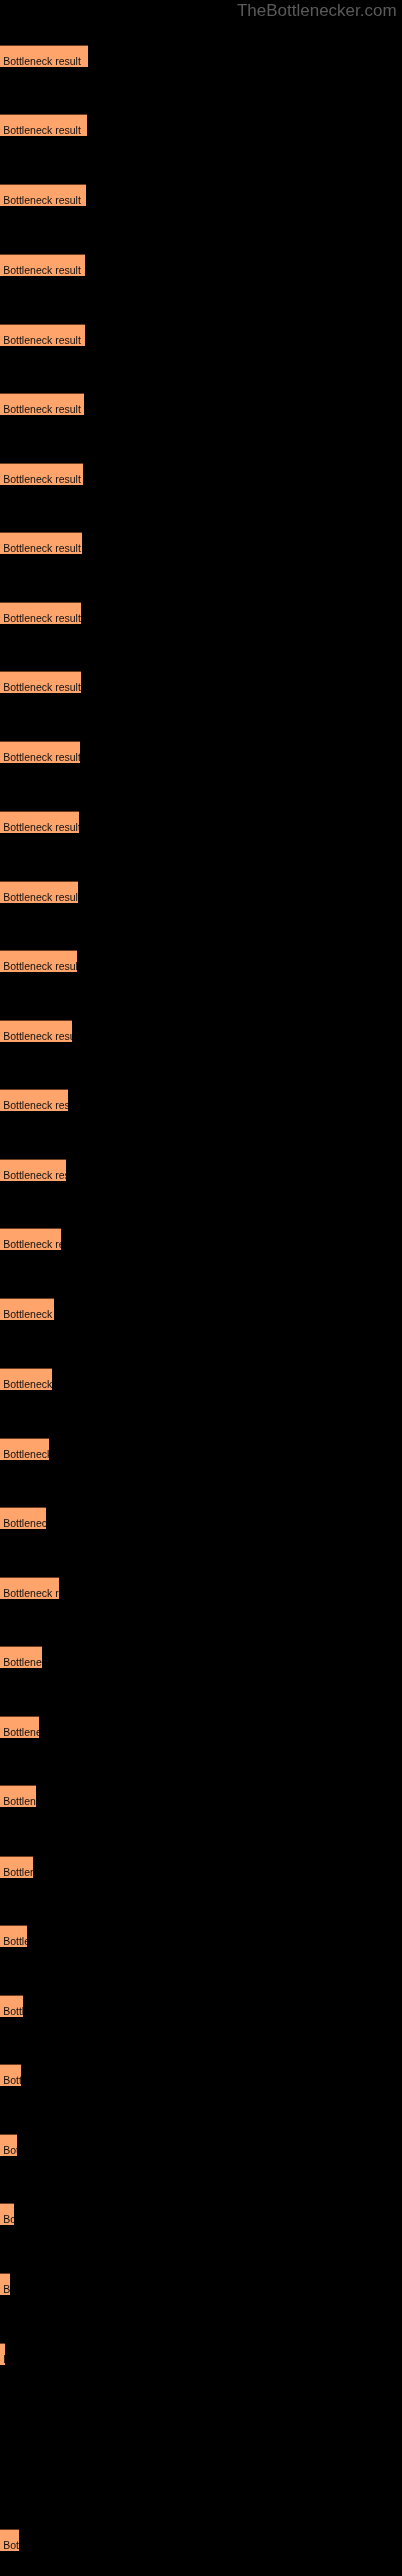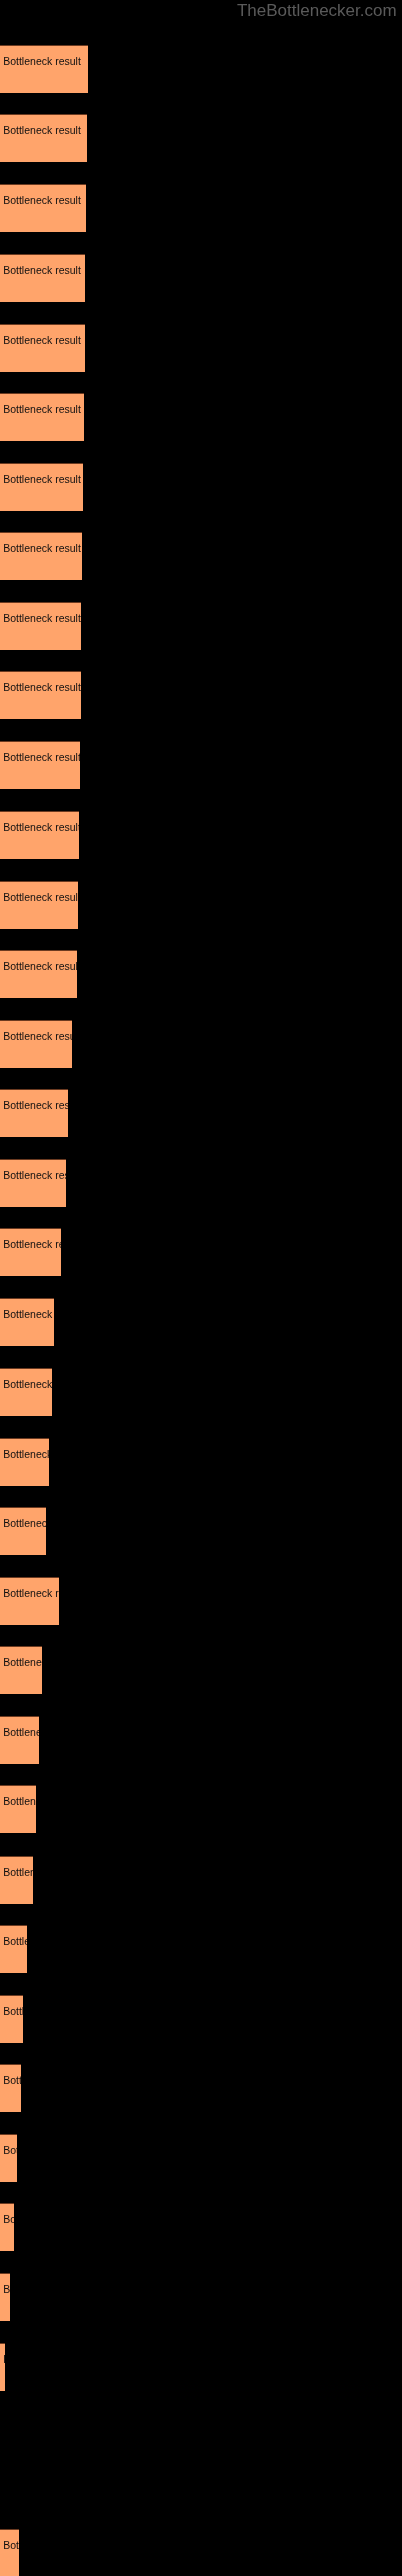--- a/index.html
+++ b/index.html
@@ -31,21 +31,21 @@
   }
   .bar-row {
     position:absolute;
     left:0px;
     height:32px;
   }
   .bar {
     position:absolute;
     left:0;
     top:0;
-    height:48px;
+    height:22px;
     background:#FFA46B;
     border-top:1.6px solid #6b3a20;
     overflow:hidden;
     white-space:nowrap;
   }
   .bar-label {
     display:block;
     position:absolute;
     left:3.2px;
     top:8.9px;

